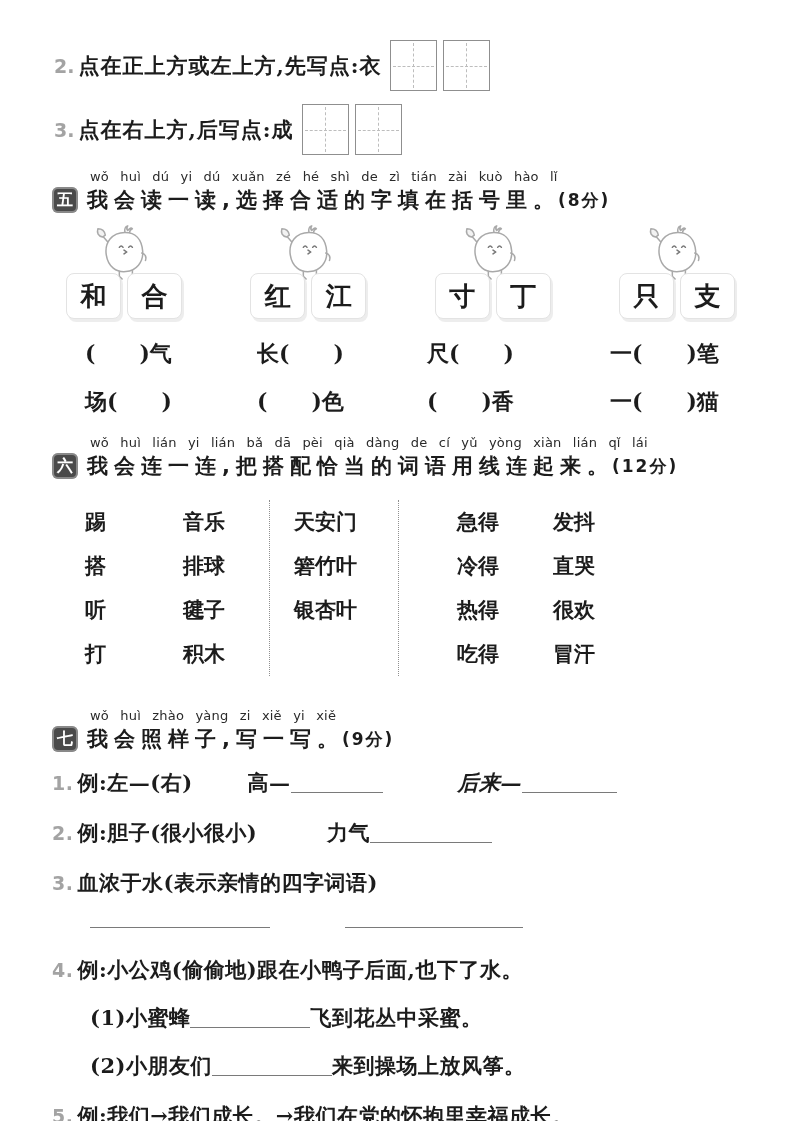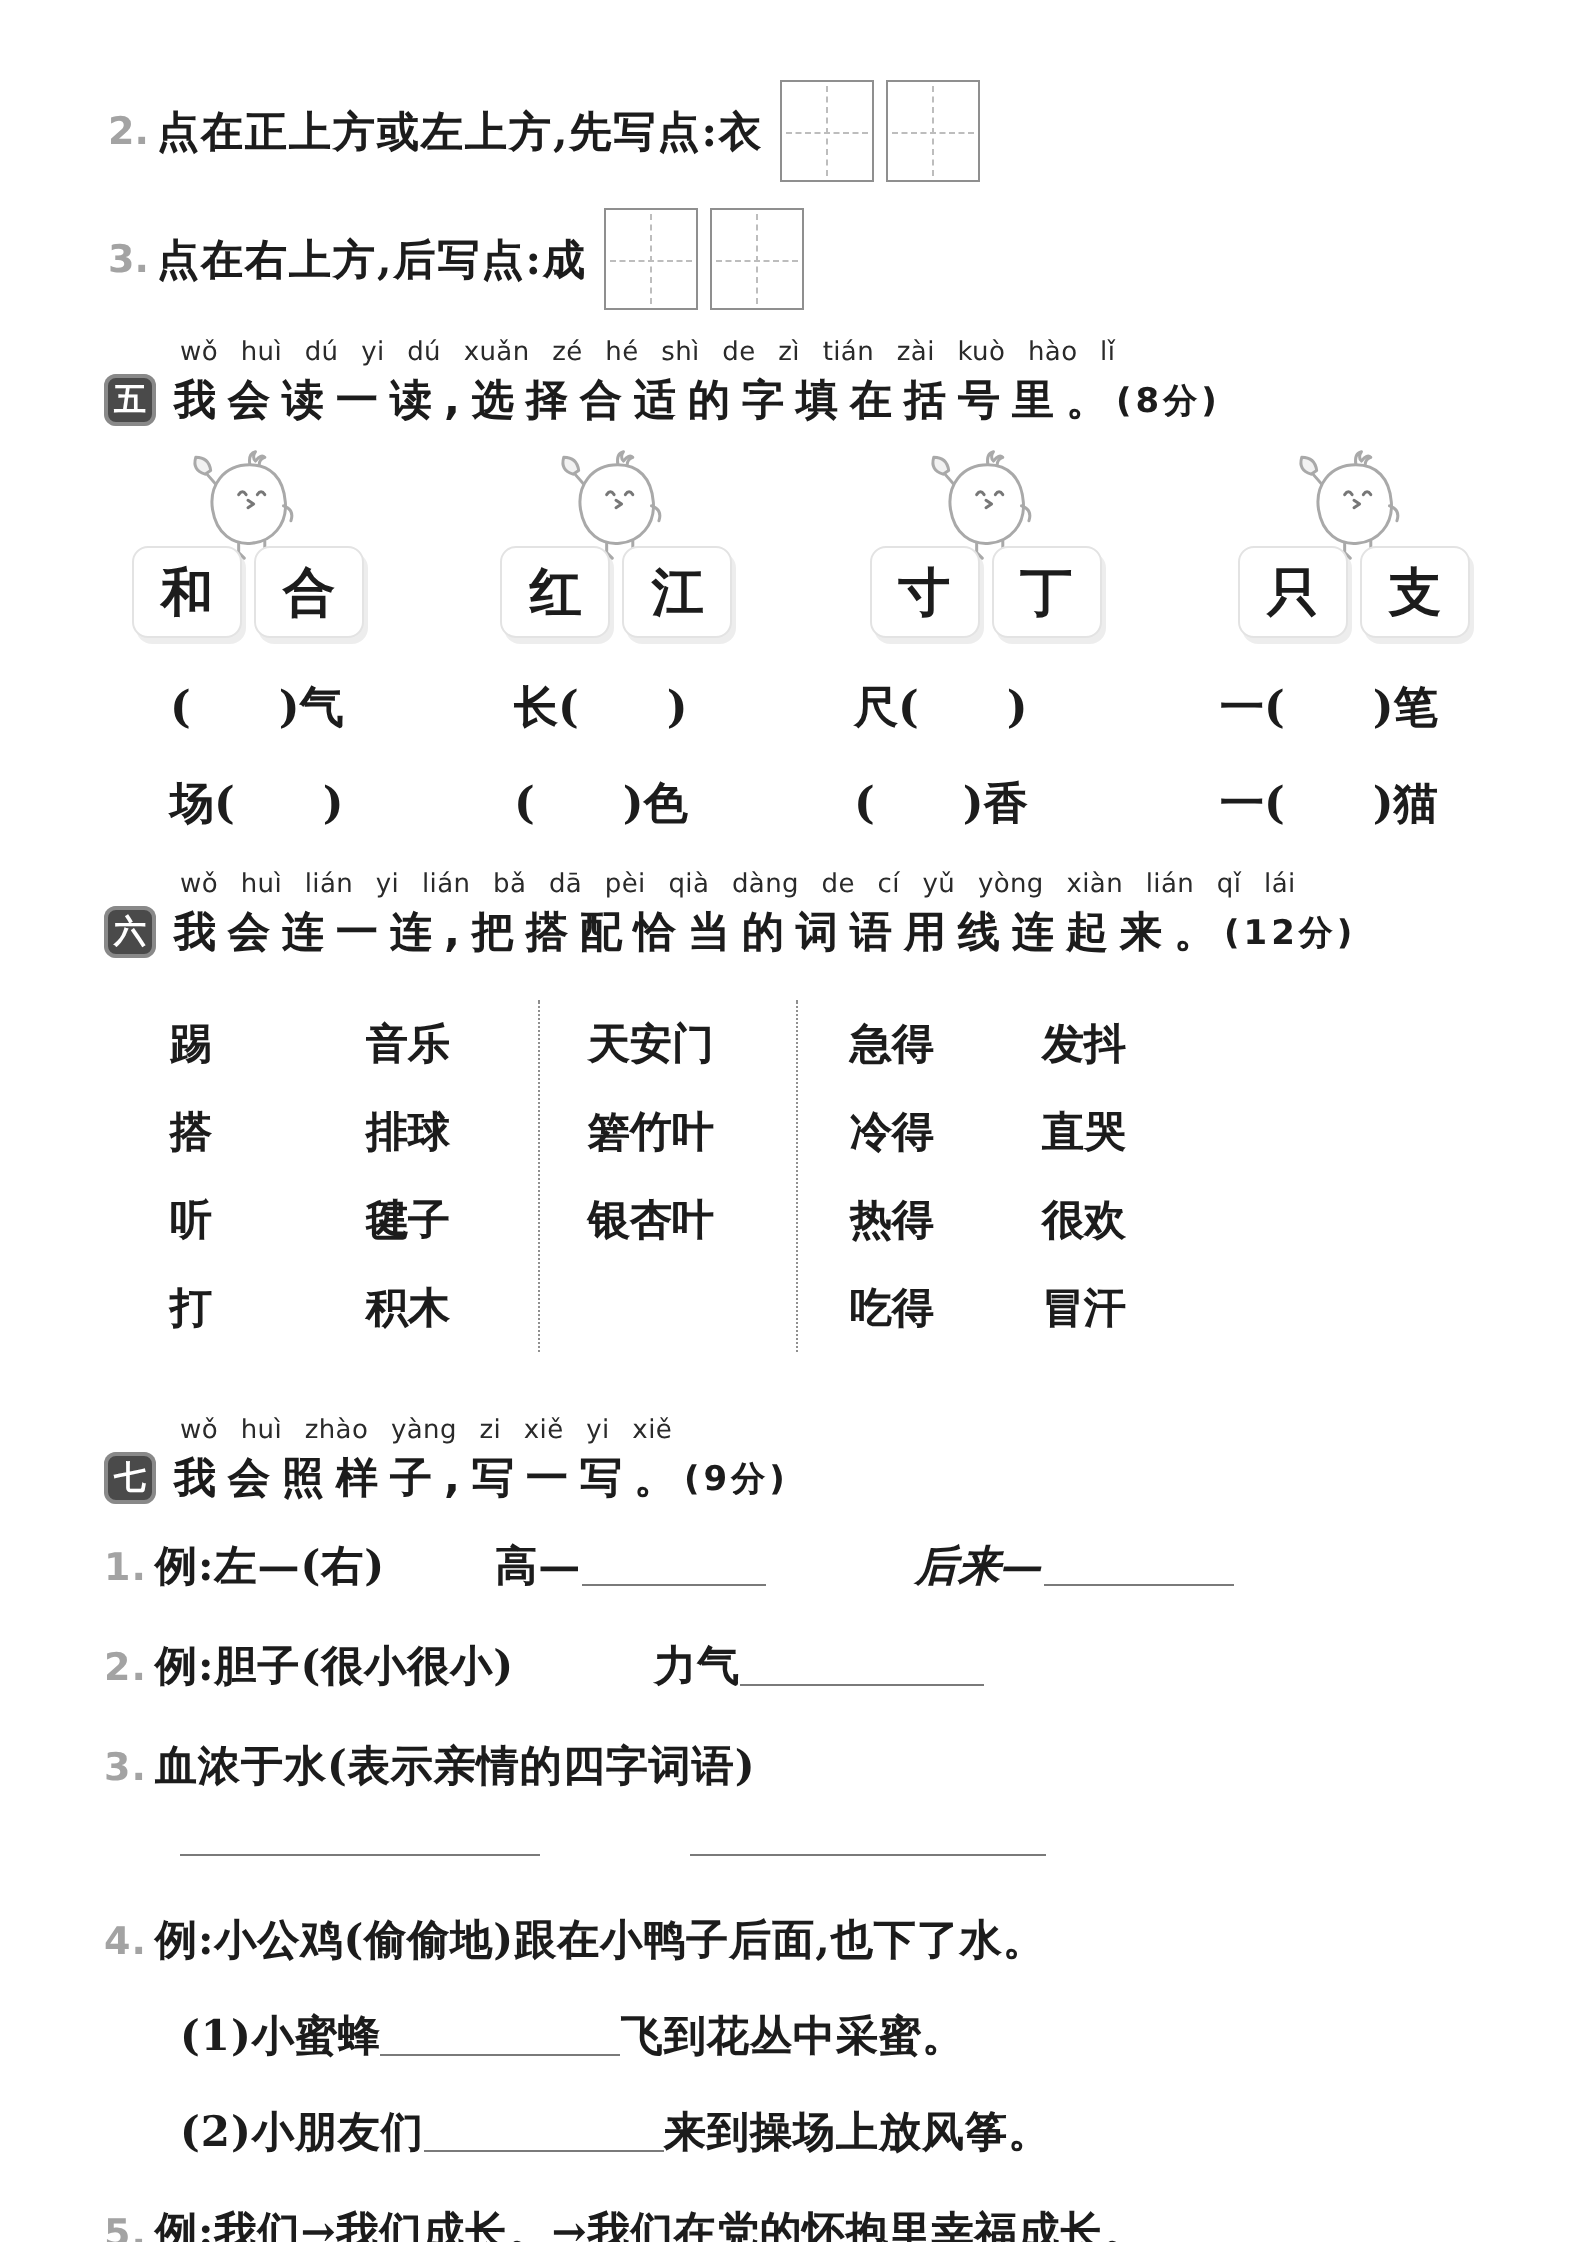--- a/index.html
+++ b/index.html
@@ -76,21 +76,21 @@
   
   .match { display:flex; margin:20px 0 0 85px; }
   .mgroup { display:flex; }
   .mg1 { border-right:1px dotted #8f8f8f; }
   .mg2 { border-right:1px dotted #8f8f8f; padding-left:24px; }
   .mg3 { padding-left:26px; }
   .mcol { display:flex; flex-direction:column; }
   .mcol > div { height:44px; line-height:44px; font-size:21px; font-weight:600; }
   .mg1 .mcol.l { width:98px; } .mg1 .mcol.r { width:86px; }
   .mg2 .mcol.l { width:122px; } .mg2 .mcol.r { width:104px; }
-  .mg3 .mcol.l { width:96px; } .mg3 .mcol.r { width:80px; }
+  .mg3 .mcol.l { width:96px;margin-left:32px; } .mg3 .mcol.r { width:80px; }
   
   .qline {
     display:flex; align-items:baseline; margin-left:52px;
     font-size:21px; font-weight:600; letter-spacing:0.5px; white-space:nowrap;
   }
   .blank { display:inline-block; border-bottom:1.5px solid #7a7a7a; height:2px; align-self:flex-end; margin-bottom:4px; }
   .g55 { margin-left:55px; } .g70 { margin-left:70px; } .g75 { margin-left:75px;font-style:italic; }
   .mt16 { margin-top:16px; } .mt20 { margin-top:20px; } .mt22 { margin-top:22px; }
   .mt24 { margin-top:24px; } .mt28 { margin-top:28px; }
   .indent { margin-left:90px; }

